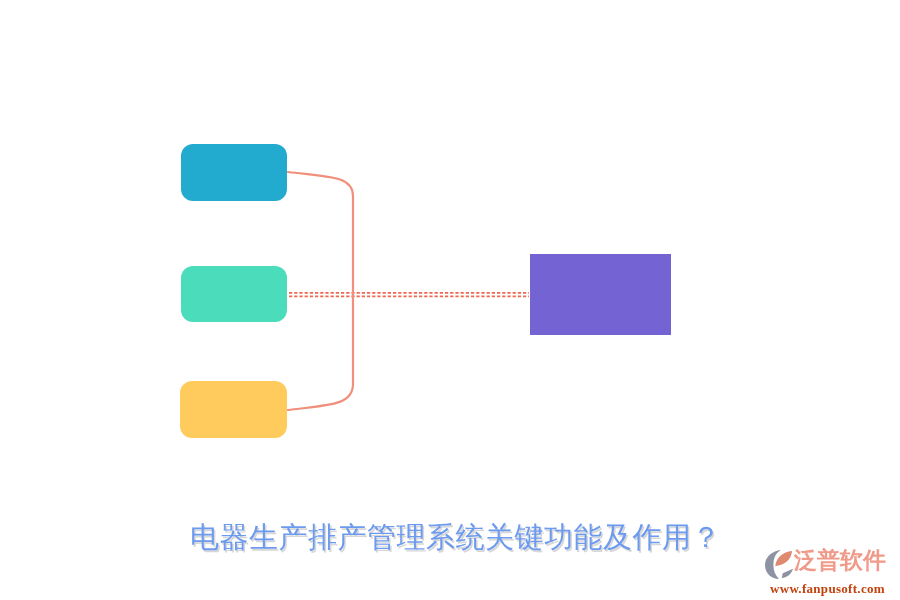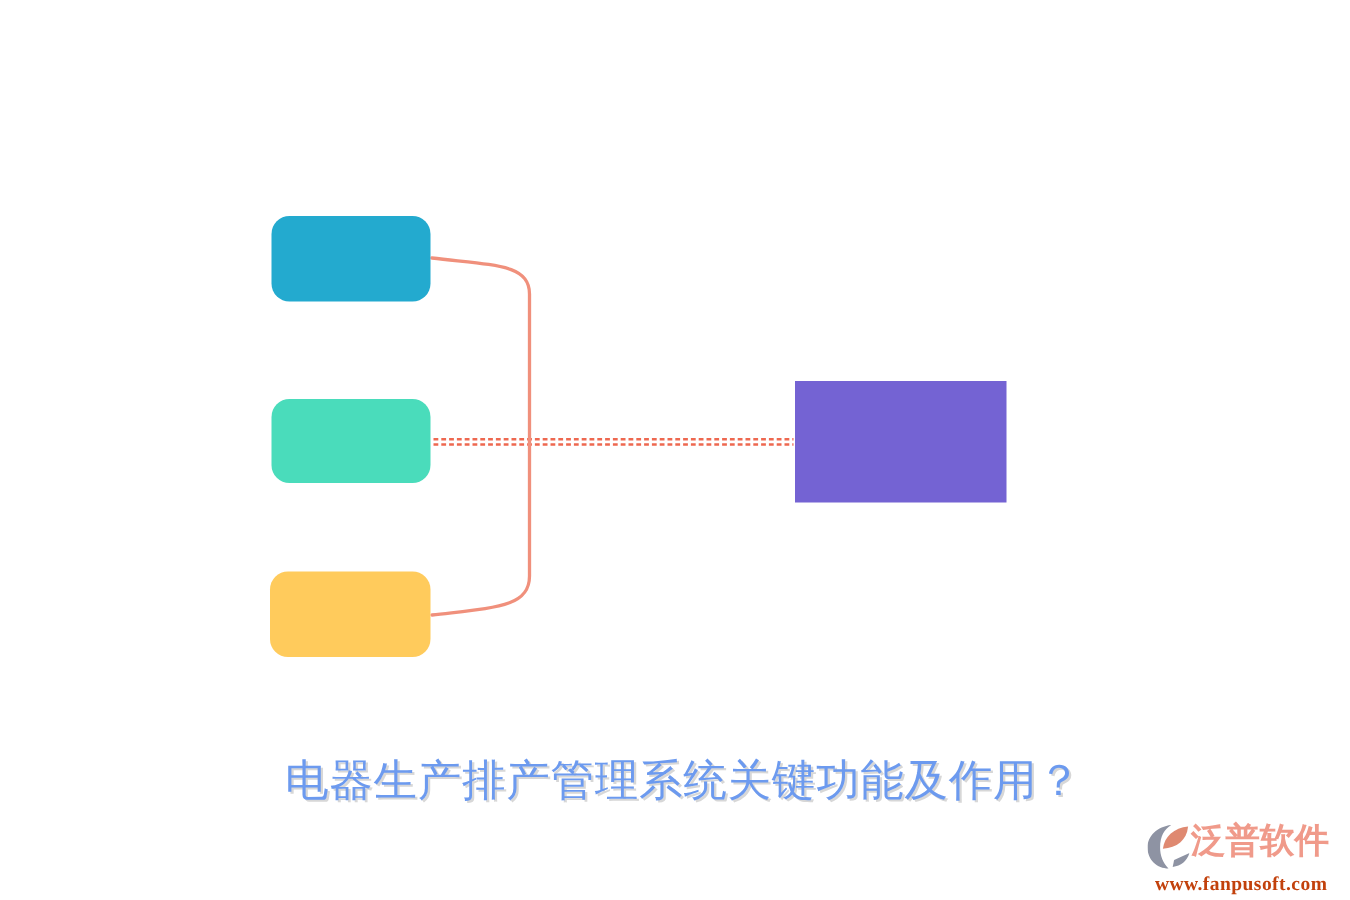--- a/index.html
+++ b/index.html
@@ -36,21 +36,21 @@
   .branch-middle { left: 181px; top: 266px; height: 56px; }
   .branch-bottom { left: 180px; top: 381px; width: 107px; }
   .root-node {
     left: 530px; top: 254px;
     width: 141px; height: 81px;
     border-radius: 0;
   }
   .diagram-title {
     position: absolute;
     left: 190px;
-    top: 506px;
+    top: 522px;
     font-family: "Liberation Serif", serif;
     font-size: 29px;
     line-height: 1.05;
     letter-spacing: 0.5px;
     white-space: nowrap;
     text-shadow: 1.5px 1.5px 0 rgba(140,140,140,0.35);
   }
   .watermark {
     position: absolute;
     left: 765px;

